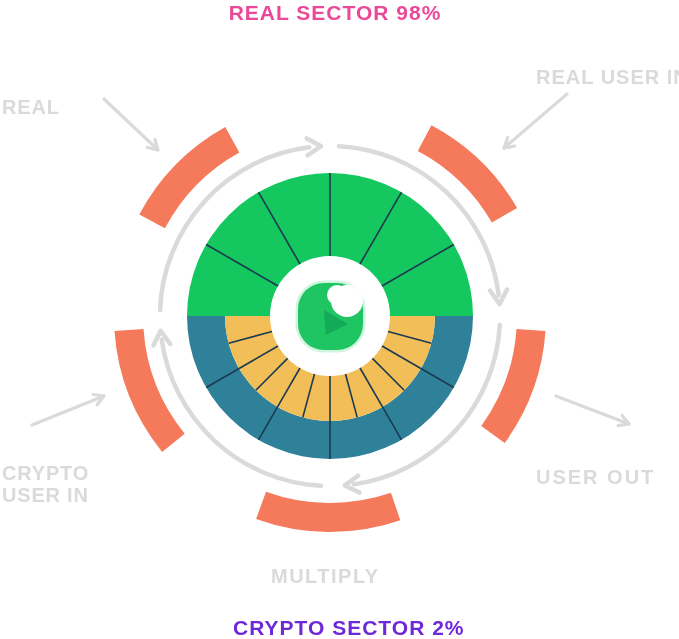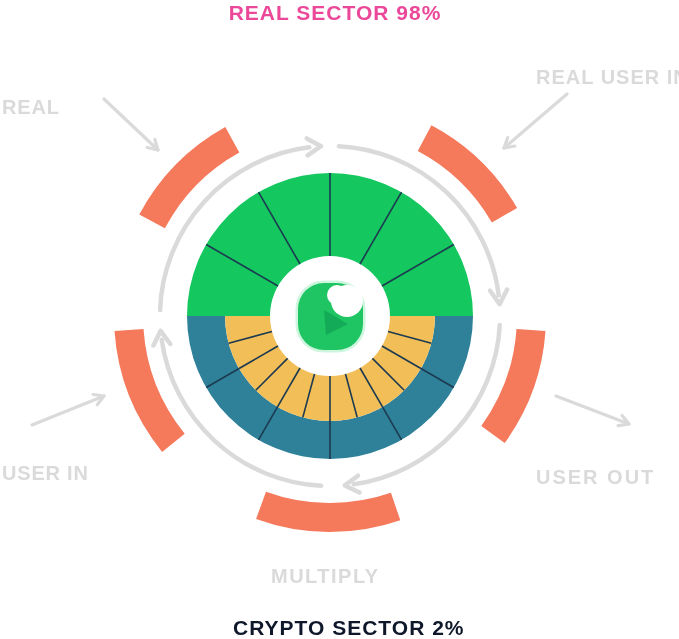--- a/index.html
+++ b/index.html
@@ -20,21 +20,21 @@
   .title{
     position:absolute;
     font-weight:bold;
     font-size:21px;
     letter-spacing:1px;
     text-align:center;
     width:220px;
     white-space:nowrap;
   }
   #title-top{left:225px;top:1px;color:#ec4899;}
-  #title-bottom{left:233px;top:616px;color:#0f172a;}
+  #title-bottom{left:233px;top:616px;color:#6d28d9;}
   #lbl-real-business{left:2px;top:60px;margin-top:36px;}
   #lbl-real-user{left:536px;top:66px;letter-spacing:1px;}
   #lbl-crypto-user{left:2px;top:462px;}
   #lbl-user-out{left:536px;top:466px;letter-spacing:2px;}
   #lbl-multiply{left:271px;top:565px;letter-spacing:1.5px;}
   #wheel-svg{position:absolute;left:0;top:0;}
 </style>
 </head>
 <body>
 
@@ -113,20 +113,21 @@
 
 <div class="title" id="title-top">REAL SECTOR 98%</div>
 
 <div class="lbl" id="lbl-real-business">
   <div>REAL</div>
 </div>
 
 <div class="lbl" id="lbl-real-user">REAL USER IN</div>
 
 <div class="lbl" id="lbl-crypto-user">
+  <div>CRYPTO</div>
   <div>USER IN</div>
 </div>
 
 <div class="lbl" id="lbl-user-out">USER OUT</div>
 
 <div class="lbl" id="lbl-multiply">MULTIPLY</div>
 
 <div class="title" id="title-bottom">CRYPTO SECTOR 2%</div>
 
 </body></html>

